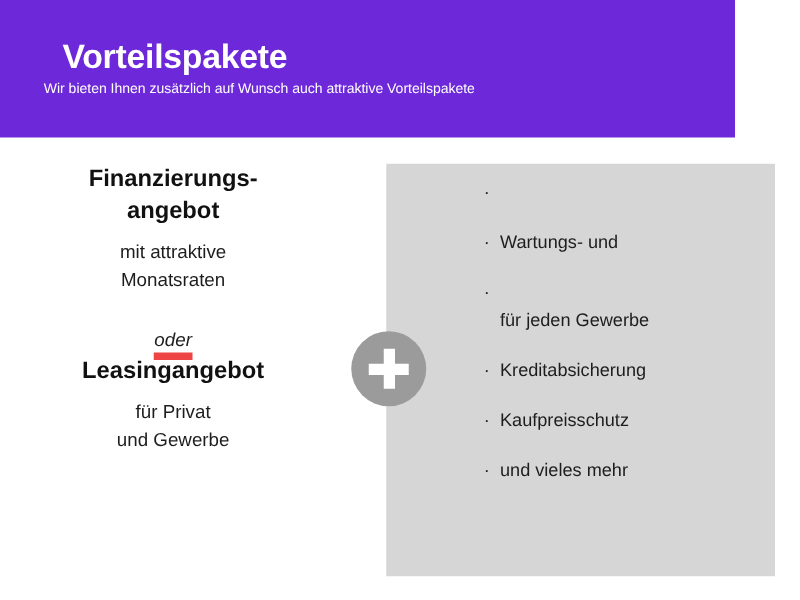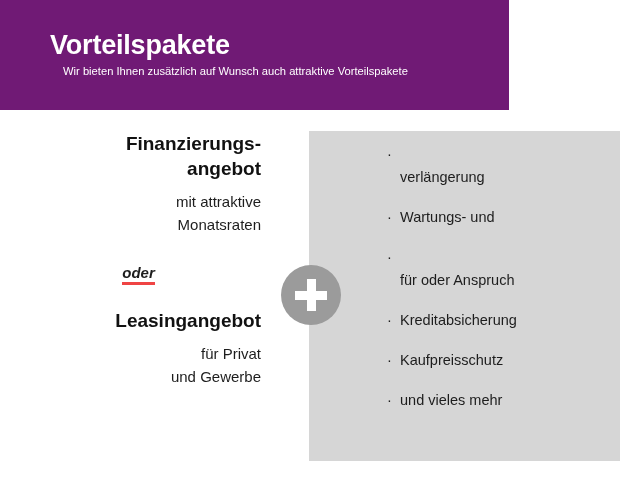--- a/index.html
+++ b/index.html
@@ -21,58 +21,58 @@
     width: 640px;
     height: 480px;
     background: #ffffff;
   }
 
   
   .header {
     position: absolute;
     left: 0;
     top: 0;
-    width: 509px;
+    width: 588px;
     height: 110px;
-    background: #701a75;
+    background: #6d28d9;
     box-sizing: border-box;
   }
   .header-title {
     position: absolute;
     left: 50px;
     top: 29px;
     margin: 0;
     font-size: 27px;
     line-height: 32px;
     font-weight: 700;
     letter-spacing: -0.2px;
     color: #ffffff;
     white-space: nowrap;
   }
   .header-subtitle {
     position: absolute;
-    left: 63px;
+    left: 35px;
     top: 64px;
     margin: 0;
     font-size: 11.2px;
     line-height: 15px;
     font-weight: 400;
     color: #ffffff;
     white-space: nowrap;
   }
 
   
   .left-col {
     position: absolute;
     left: 16px;
     top: 131px;
     width: 245px;
     text-align: center;
   }
-  .offer-block { margin: 0; text-align: right; }
+  .offer-block { margin: 0; }
 
   .offer-heading {
     margin: 0;
     font-size: 19px;
     line-height: 25px;
     font-weight: 700;
     color: #111111;
   }
   .offer-sub {
     margin: 9px 0 0 0;
@@ -83,25 +83,24 @@
   }
   .divider-word {
     margin: 26px 0 0 0;
     font-size: 15px;
     line-height: 22px;
     font-style: italic;
     font-weight: 400;
     color: #1d1d1d;
   }
   .divider-word span {
-    border-bottom: 3px solid #ef4444;
+    border-bottom: 6px solid #ef4444;
     padding-bottom: 1px;
-    font-weight: bold;
-  }
-  .offer-block--leasing { margin-top: 24px; }
+  }
+  .offer-block--leasing { }
 
   
   .panel {
     position: absolute;
     left: 309px;
     top: 131px;
     width: 311px;
     height: 330px;
     background: #d6d6d6;
   }
@@ -195,32 +194,31 @@
     </div>
 
   </div>
 
   <div class="panel">
     <ul class="benefit-list">
 
       <li class="benefit-item">
         <span class="benefit-bullet">·</span>
         <br>
-        <span>verlängerung</span>
       </li>
 
       <li class="benefit-item">
         <span class="benefit-bullet">·</span>
         <span>Wartungs- und</span><br>
       </li>
 
       <li class="benefit-item">
         <span class="benefit-bullet">·</span>
         <br>
-        <span>für oder Anspruch</span>
+        <span>für jeden Gewerbe</span>
       </li>
 
       <li class="benefit-item">
         <span class="benefit-bullet">·</span>
         <span>Kreditabsicherung</span>
       </li>
 
       <li class="benefit-item">
         <span class="benefit-bullet">·</span>
         <span>Kaufpreisschutz</span>

